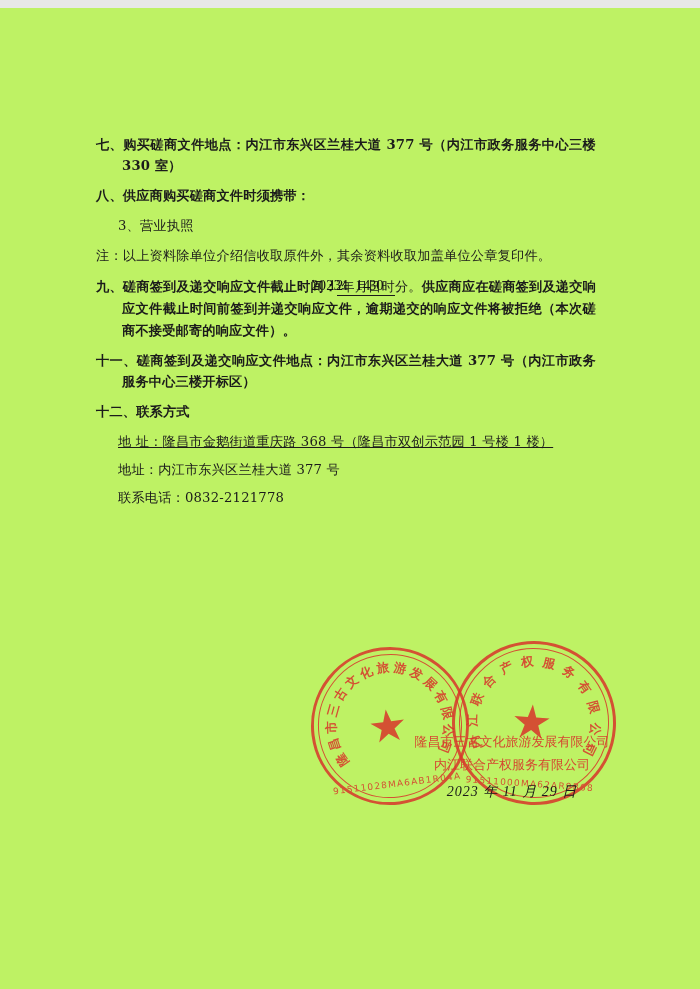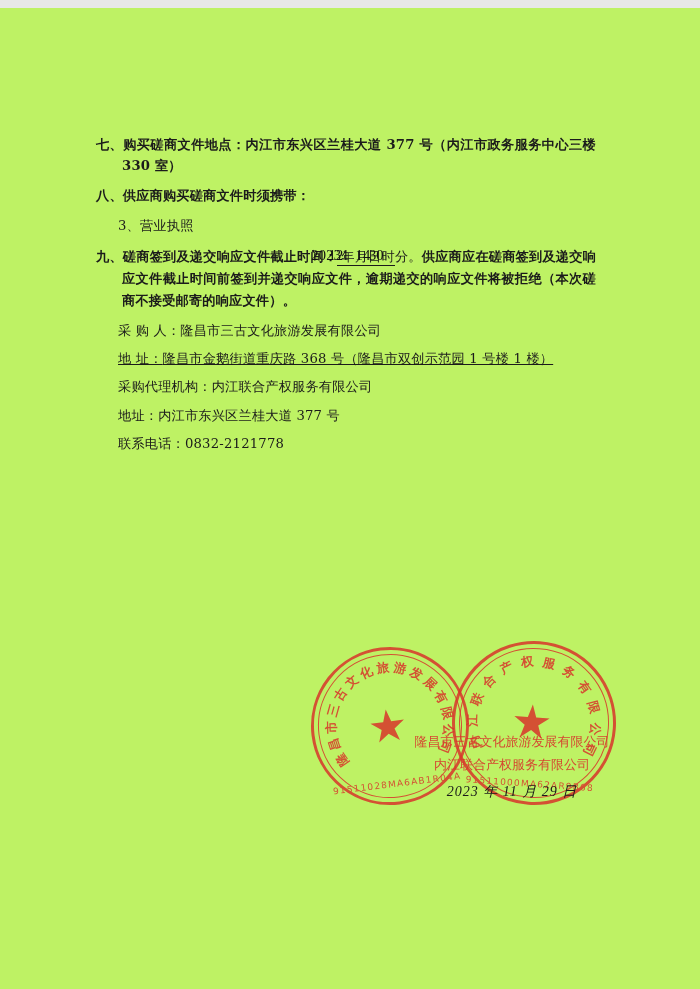--- a/index.html
+++ b/index.html
@@ -187,43 +187,46 @@
     <p class="para bold">
       <span>八、供应商购买磋商文件时须携带：</span>
     </p>
 
 
 
     <p class="para sub">
       <span>3、营业执照</span>
     </p>
 
+    <p class="para hang">
+      <span>注：</span><span>以上资料除单位介绍信收取原件外，其余资料收取加盖单位公章复印件。</span>
+    </p>
 
     <p class="para hang">
       <span class="bold">九、</span><span class="bold">磋商签到及递交响应文件截止时间：</span><span class="underline-run"><span class="hw">2023</span><span>年</span><span class="hw">12</span><span>月</span><span class="hw">1</span><span>日</span><span class="hw">14</span><span>时</span><span class="hw">30</span></span><span>分。</span><span class="bold">供应商应在磋商签到及递交响应文件截止时间前签到并递交响应文件，逾期递交的响应文件将被拒绝（本次磋商不接受邮寄的响应文件）。</span>
     </p>
 
 
-
+    <p class="para hang">
+      <span class="bold">十一、</span><span class="bold">磋商签到及递交响应文件地点：内江市东兴区兰桂大道 377 号（内江市政务服务中心三楼开标区）</span>
+    </p>
+
+    <p class="para bold">
+      <span>十二、</span><span>联系方式</span>
+    </p>
 
     <div class="contact">
 
-      <p class="para sub">
-        <span>采 购 人：</span><span>隆昌市三古文化旅游发展有限公司</span>
-      </p>
 
       <p class="para sub hang2">
         <span>地    址：</span><span>隆昌市金鹅街道重庆路 368 号（隆昌市双创示范园 1 号楼 1 楼）</span>
       </p>
 
 
 
-      <p class="para sub">
-        <span>采购代理机构：</span><span>内江联合产权服务有限公司</span>
-      </p>
 
       <p class="para sub">
         <span>地址：</span><span>内江市东兴区兰桂大道 377 号</span>
       </p>
 
 
       <p class="para sub">
         <span>联系电话：</span><span>0832-2121778</span>
       </p>
 

